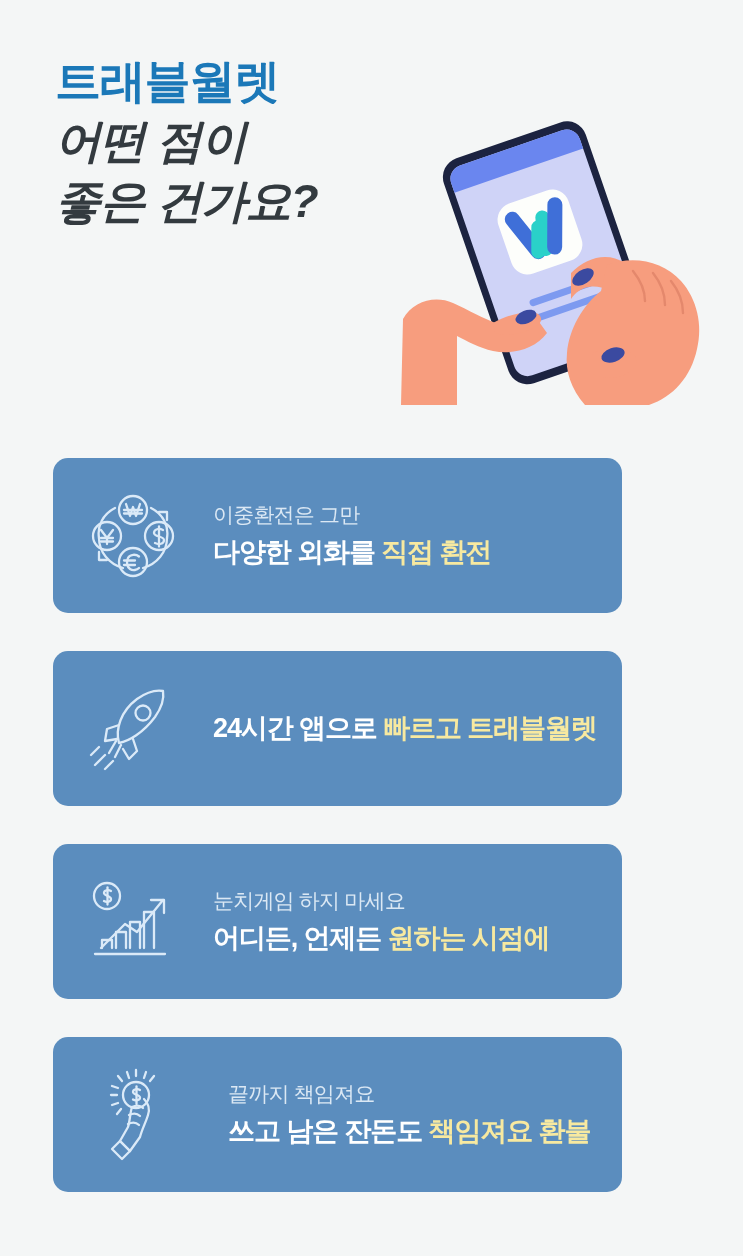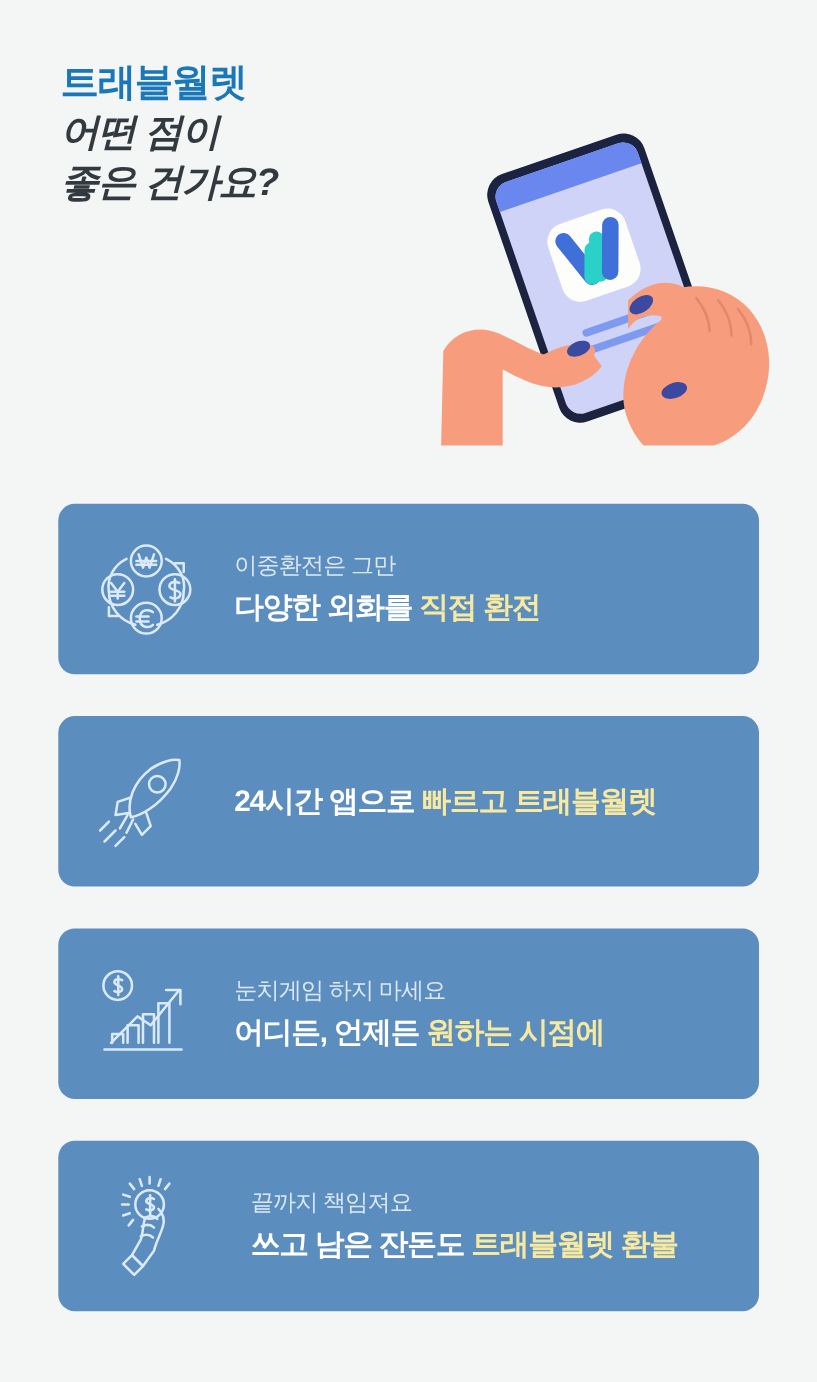--- a/index.html
+++ b/index.html
@@ -21,21 +21,21 @@
   }
 
   
   .hero {
     position:absolute;
     left:55px;
     top:52px;
     width:380px;
   }
   .hero-line {
-    font-size:35px;
+    font-size:46px;
     font-weight:bold;
     line-height:1.30;
     letter-spacing:-1.2px;
     white-space:nowrap;
   }
   .hero-line.brand { color:#1b78b8; }
   .hero-line.dark  { color:#333a3f;font-style:italic; }
 
   
   .illustration {
@@ -49,21 +49,21 @@
 
   
   .cards {
     position:absolute;
     left:53px;
     top:458px;
     width:637px;
   }
   .card {
     position:relative;
-    width:637px;
+    width:569px;
     height:155px;
     background:#5b8dbe;
     border-radius:15px;
     margin-bottom:38px;
     display:flex;
     align-items:center;
   }
   .card:last-child { margin-bottom:0;padding-left:15px; }
 
   .card-icon {
@@ -298,18 +298,18 @@
                    C 30 54, 30 46, 32 40"></path>
           <path d="M32 40 C 36 38, 40 38, 43 41"></path>
           <path d="M29 48 C 33 46, 37 46, 40 49"></path>
           <path d="M28 57 C 32 55, 36 55, 39 58"></path>
 
           <path d="M30 84 L 22 92 L 12 82 L 20 74 Z"></path>
         </svg>
       </div>
       <div class="card-text">
         <div class="card-sub">끝까지 책임져요</div>
-        <div class="card-title"><span>쓰고 남은 잔돈도 </span><span class="hl">트래블월렛 환불</span></div>
+        <div class="card-title"><span>쓰고 남은 잔돈도 </span><span class="hl">책임져요 환불</span></div>
       </div>
     </div>
 
   </div>
 </div>
 
 </body></html>

